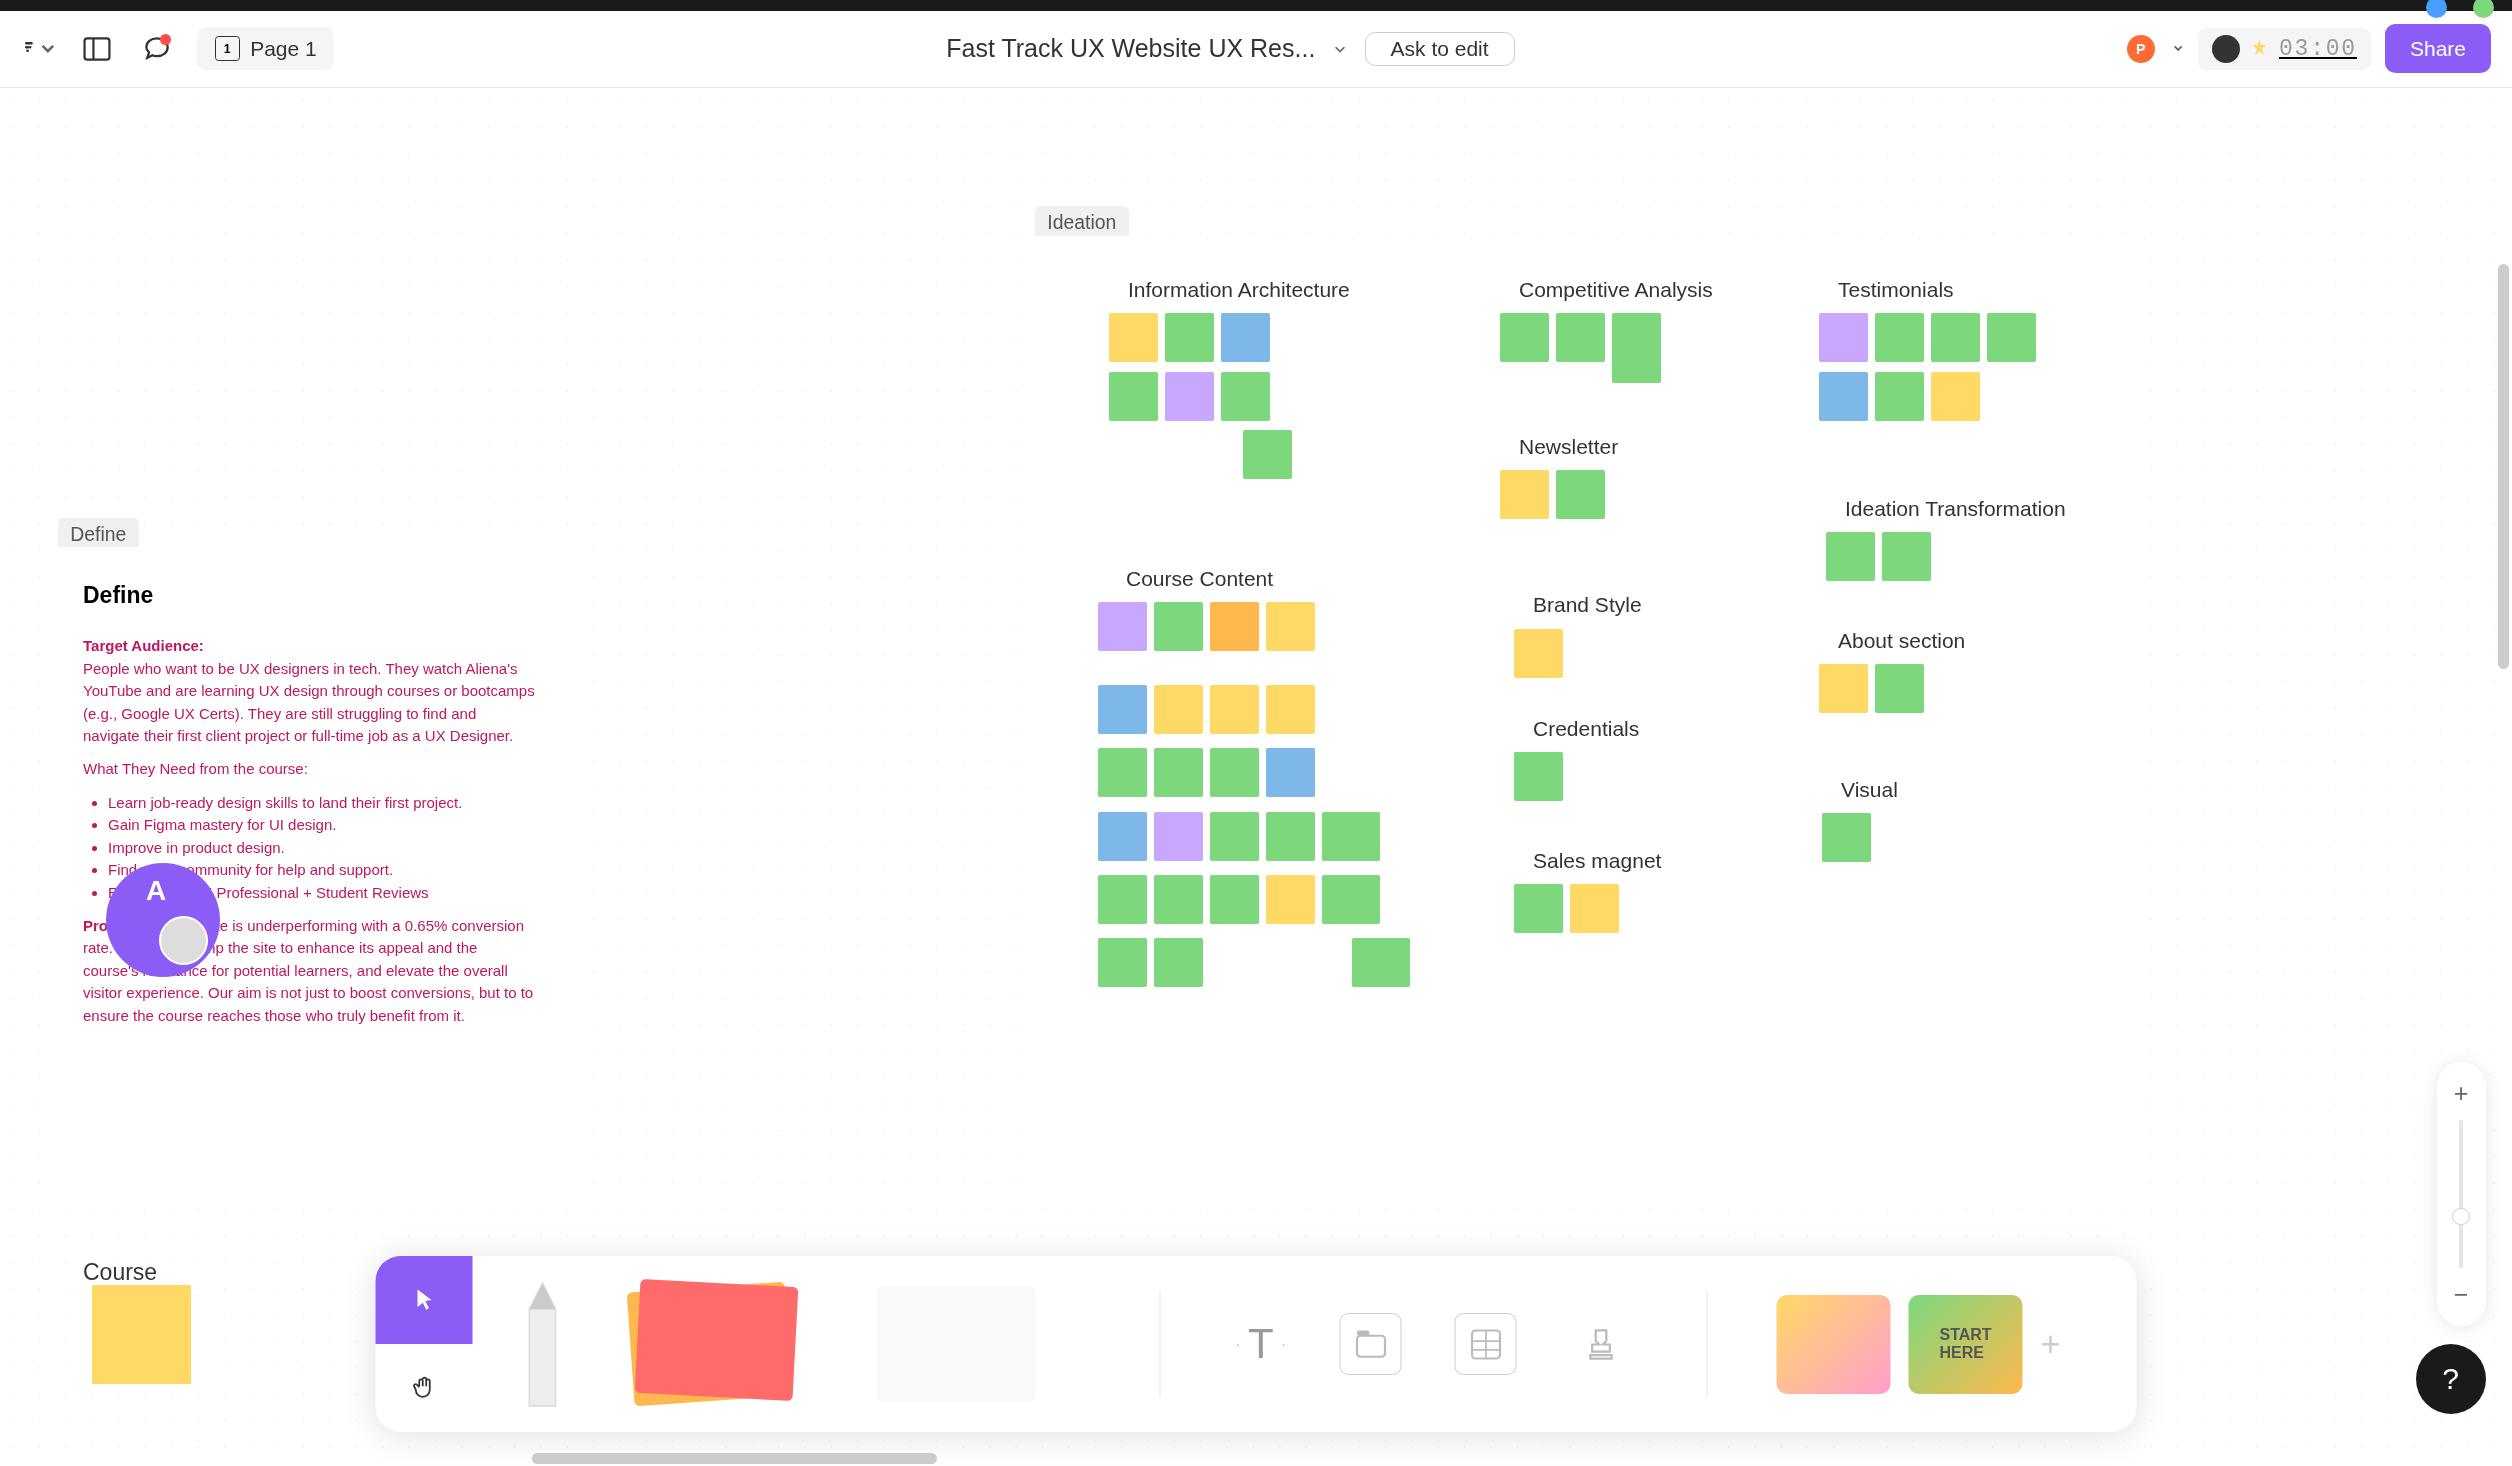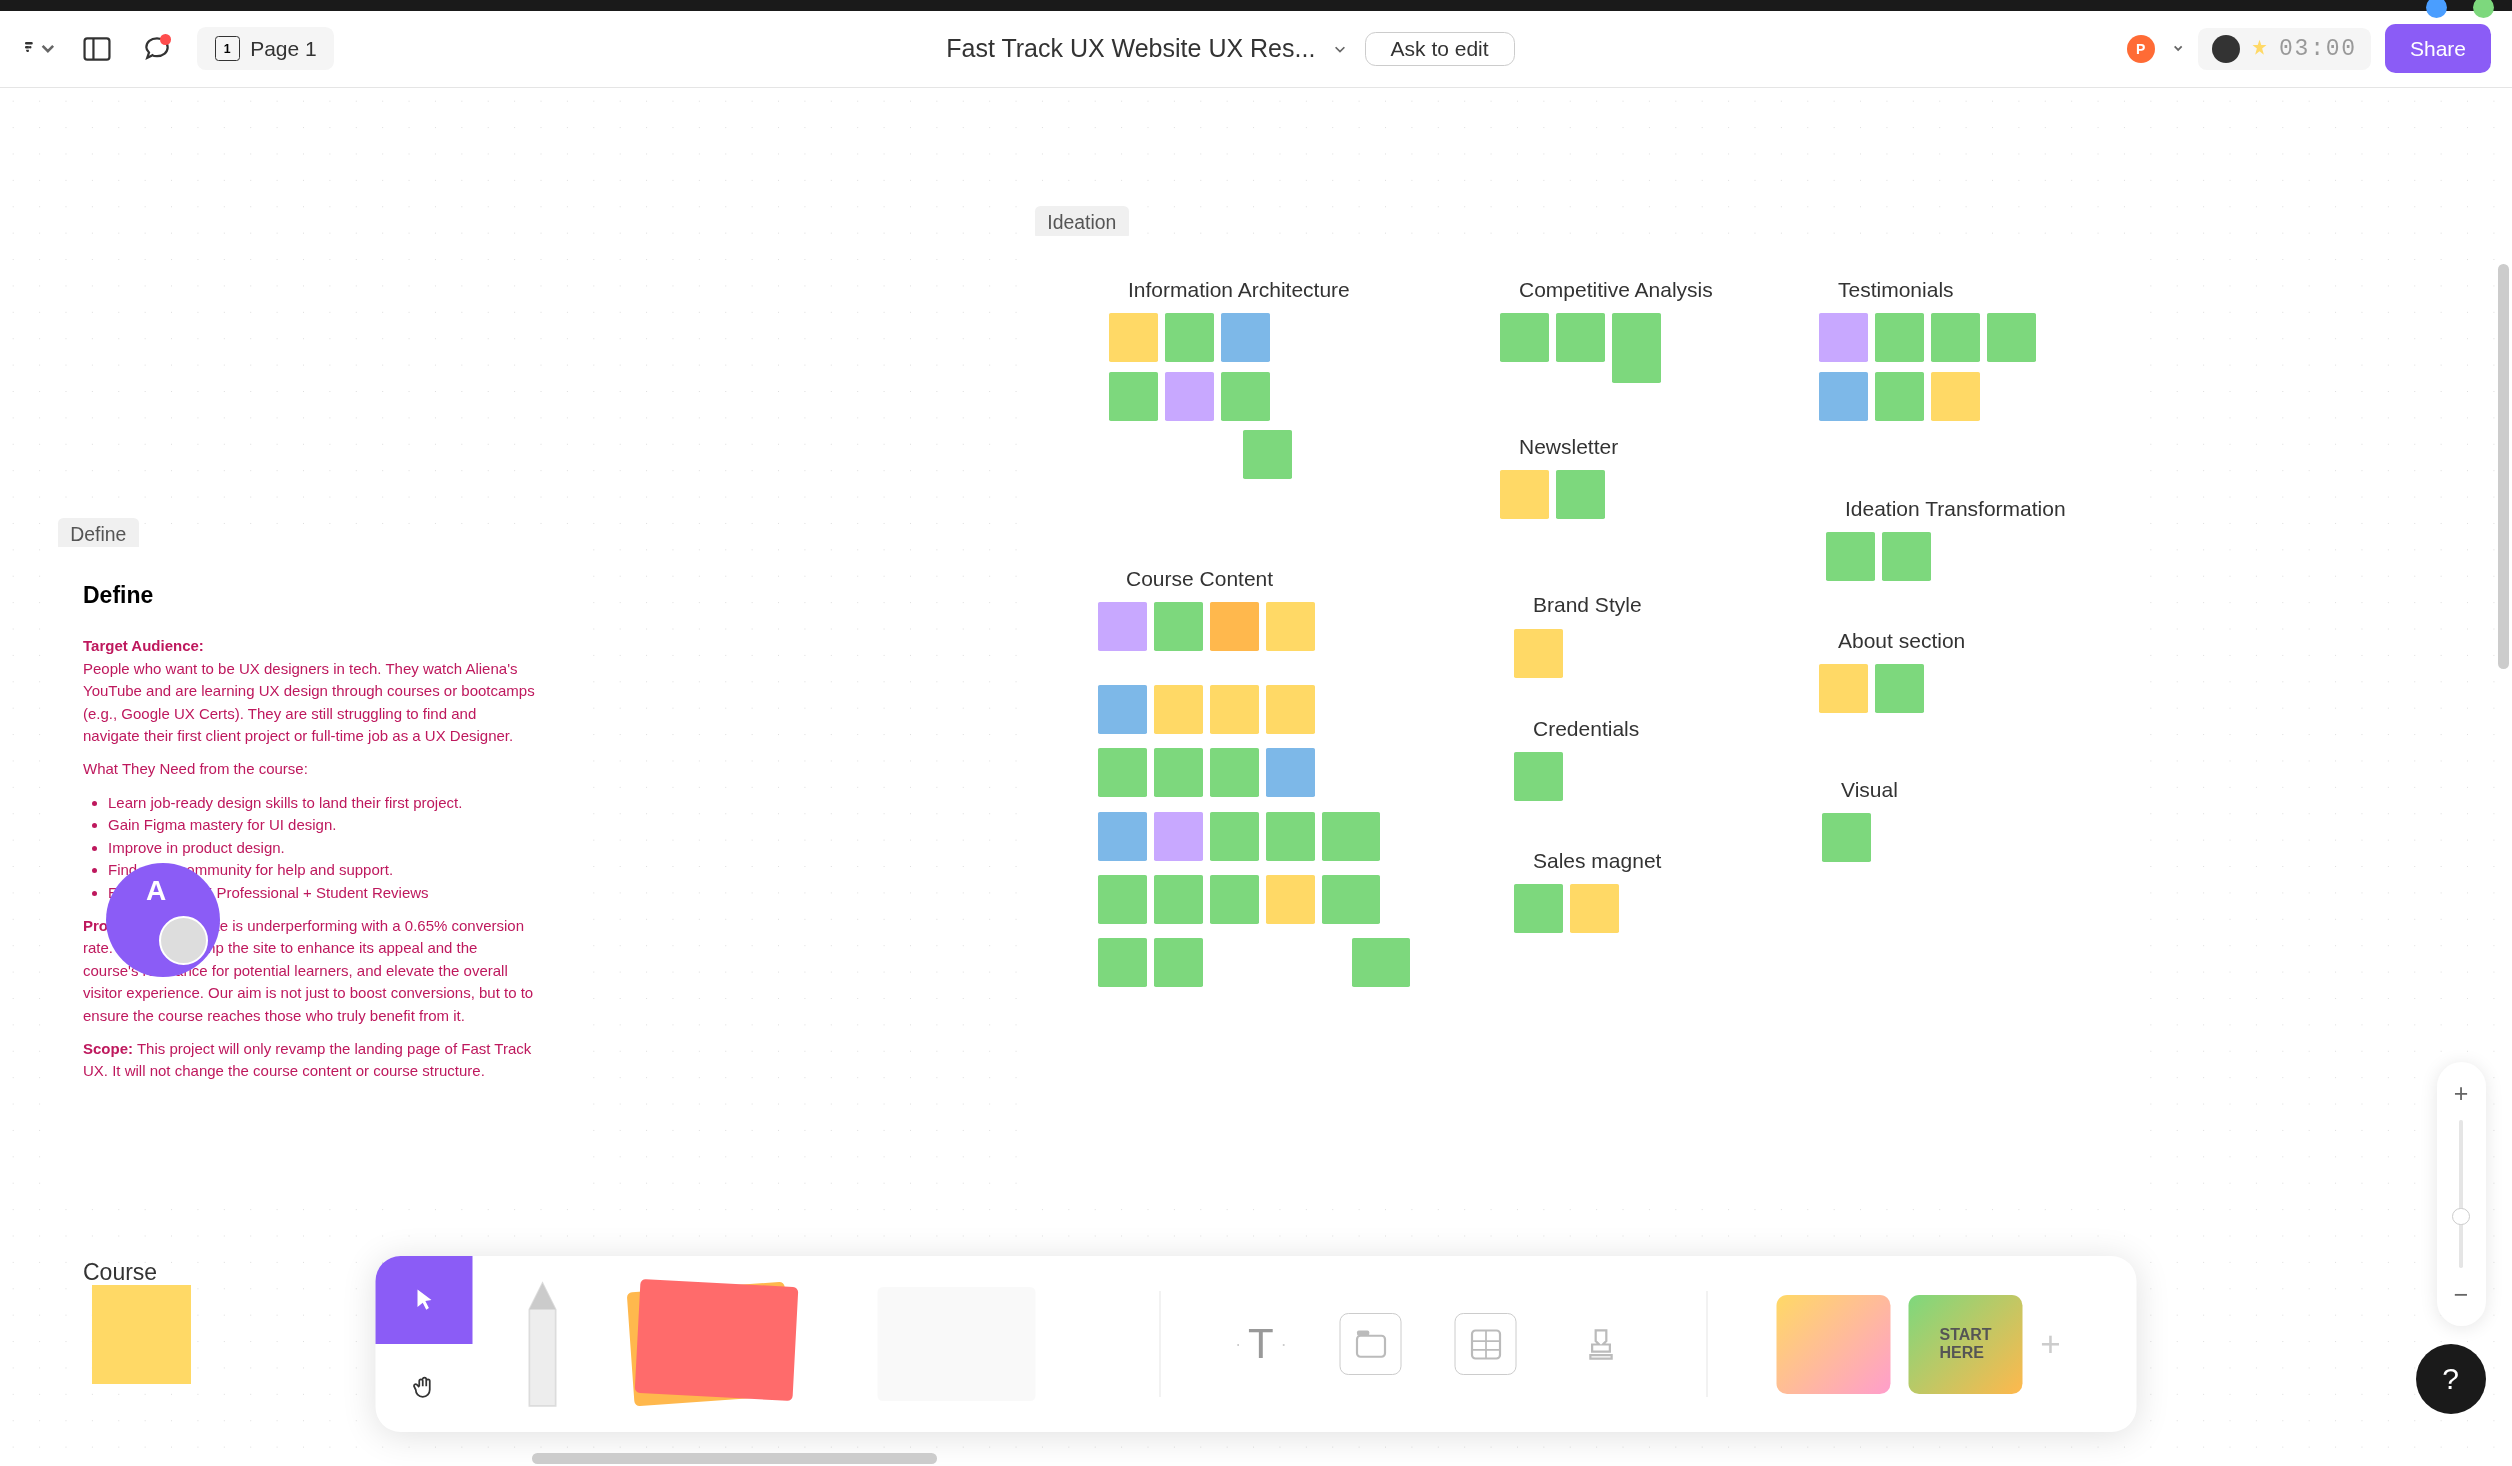--- a/index.html
+++ b/index.html
@@ -22,21 +22,21 @@
 .page-label { font-size: 21px; color: #333; }
 
 .toolbar-center { flex: 1; display: flex; align-items: center; justify-content: center; gap: 17.6px; }
 .file-title { font-size: 25px; color: #333; max-width: 493px; overflow: hidden; text-overflow: ellipsis; white-space: nowrap; }
 .chevron-down { width: 14px; height: 14px; }
 .ask-edit-btn { border: 1.8px solid #ccc; background: #fff; border-radius: 10.6px; padding: 4px 25px; font-size: 21px; color: #333; cursor: pointer; }
 
 .toolbar-right { display: flex; align-items: center; gap: 14px; }
 .avatar-p { width: 28px; height: 28px; border-radius: 50%; background: #ff6b35; color: #fff; display: flex; align-items: center; justify-content: center; font-size: 14px; font-weight: 600; }
 .chevron-small { width: 12.3px; height: 12.3px; margin-left: 3.5px; }
-.timer-chip { display: flex; align-items: center; gap: 8.8px; background: #f5f5f5; border-radius: 8.8px; padding: 7px 14px; }
+.timer-chip { display: flex; align-items: center; gap: 8.8px; background: #f5f5f5; border-radius: 8.8px; padding: 7px 14px; text-decoration: underline; }
 .timer-avatar { width: 28px; height: 28px; border-radius: 50%; background: #333; position: relative; }
 .timer-digits { font-family: 'Courier New', monospace; font-size: 23px; color: #999; letter-spacing: 1.8px; }
 .share-btn { background: #8b5cf6; color: #fff; border: none; border-radius: 10.6px; padding: 12.3px 25px; font-size: 21px; font-weight: 500; cursor: pointer; }
 
 .canvas { position: absolute; top: 88px; left: 0; right: 0; bottom: 0; background: #fff; background-image: radial-gradient(circle, #ddd 0.9px, transparent 0.9px); background-size: 26.4px 26.4px; }
 
 .frame-label { position: absolute; background: #f0f0f0; border-radius: 5.3px; padding: 5.3px 12.3px; font-size: 19.4px; color: #555; }
 .define-label { top: 430px; left: 58px; }
 .ideation-label { top: 118px; left: 1035px; }
 
@@ -165,21 +165,20 @@
       <p><strong>Target Audience:</strong><br><span>People who want to be UX designers in tech. They watch Aliena's YouTube and are learning UX design through courses or bootcamps (e.g., Google UX Certs). They are still struggling to find and navigate their first client project or full-time job as a UX Designer.</span></p>
       <p><span>What They Need from the course:</span></p>
       <ul>
         <li>Learn job-ready design skills to land their first project.</li>
         <li>Gain Figma mastery for UI design.</li>
         <li>Improve in product design.</li>
         <li>Find a UX community for help and support.</li>
         <li>Experience: UX Professional + Student Reviews</li>
       </ul>
       <p><strong>Problem:</strong> <span>UX website is underperforming with a 0.65% conversion rate. Need to revamp the site to enhance its appeal and the course's relevance for potential learners, and elevate the overall visitor experience. Our aim is not just to boost conversions, but to to ensure the course reaches those who truly benefit from it.</span></p>
-      <p><strong>Scope:</strong> <span>This project will only revamp the landing page of Fast Track UX. It will not change the course content or course structure.</span></p>
     </div>
   </div>
 
   <div class="collab-cursor">
     <span class="collab-letter">A</span>
     <div class="collab-avatar"></div>
   </div>
 
   <div class="frame-label ideation-label">Ideation</div>
   <div class="ideation-frame">

